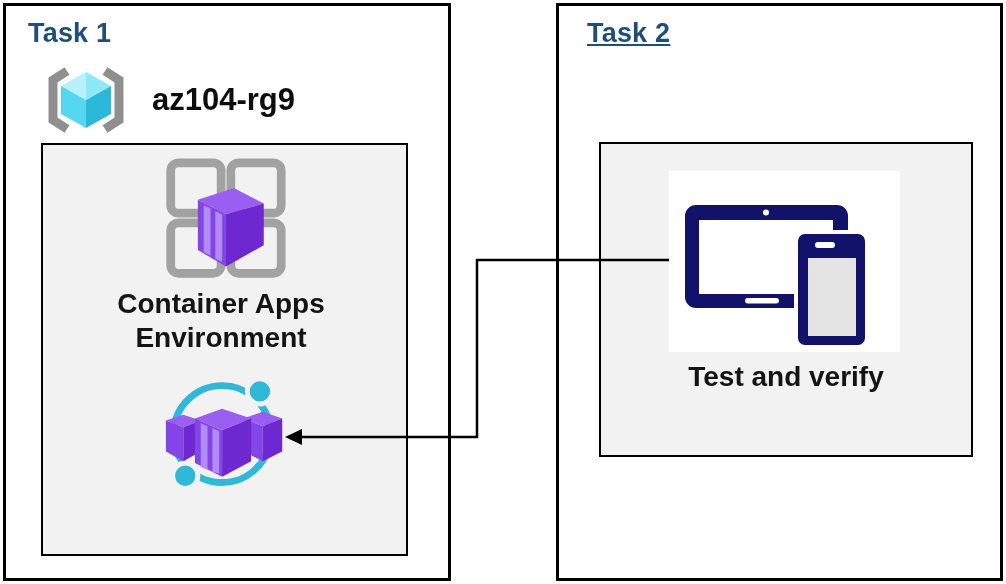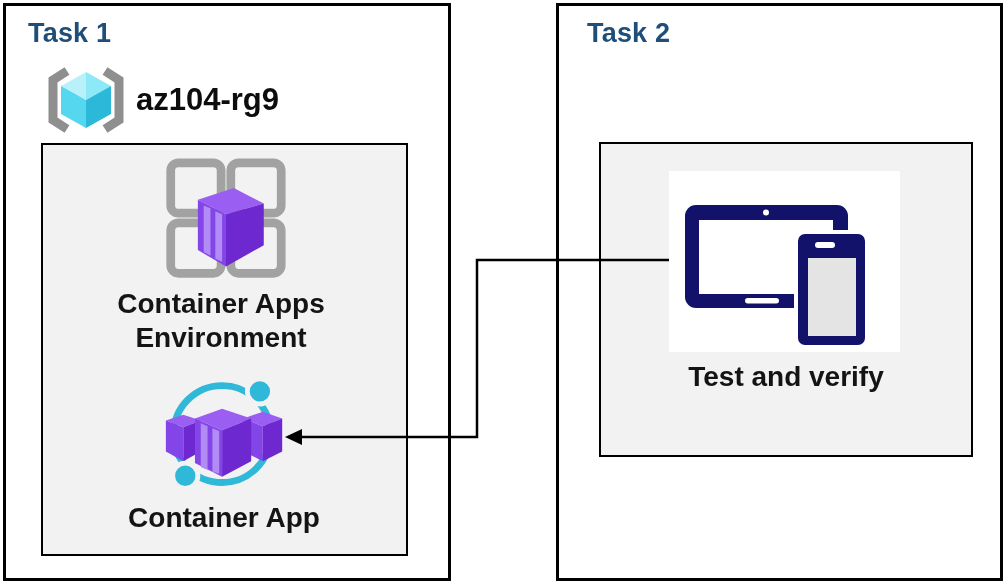--- a/index.html
+++ b/index.html
@@ -11,21 +11,21 @@
     position:absolute;top:3px;height:578px;background:#ffffff;
     border:3px solid var(--panel_border);box-sizing:border-box;
   }
   .panel.task1{left:3px;width:448px;}
   .panel.task2{left:556px;width:447px;}
   .task-title{
     position:absolute;font-size:27px;font-weight:700;color:var(--title_navy);
     white-space:nowrap;letter-spacing:0.2px;
   }
   .rg-row{position:absolute;left:30px;top:58px;display:flex;align-items:center;}
-  .rg-name{font-size:31px;font-weight:700;color:#0d0d0d;}
+  .rg-name{font-size:31px;font-weight:700;color:#0d0d0d;margin-left:16px;}
   .groupbox{
     position:absolute;background:var(--groupbox_bg);
     border:2px solid var(--panel_border);box-sizing:border-box;
   }
   .gb1{left:41px;top:143px;width:367px;height:413px;}
   .gb2{left:599px;top:142px;width:374px;height:315px;}
   .icon-abs{position:absolute;}
   .lbl{
     position:absolute;font-size:28px;font-weight:700;color:var(--label_text);
     text-align:center;line-height:1.22;
@@ -90,24 +90,23 @@
     <polygon points="44,48 72,38 102,48 72,60" fill="var(--purple_light)"></polygon>
     <polygon points="102,48 102,92 72,108 72,60" fill="var(--purple_dark)"></polygon>
     <polygon points="44,48 44,94 72,108 72,60" fill="var(--purple_mid)"></polygon>
     <polygon points="50,53 57,56 57,101 50,98" fill="var(--purple_stripe)"></polygon>
     <polygon points="62,58 69,61 69,105 62,103" fill="var(--purple_stripe)"></polygon>
 
     <circle cx="111" cy="20" r="13" fill="var(--cyan)" stroke="#f2f2f2" stroke-width="5"></circle>
     <circle cx="34" cy="107" r="13" fill="var(--cyan)" stroke="#f2f2f2" stroke-width="5"></circle>
   </svg>
 
-  <div class="lbl app-lbl">Container App</div>
 
   <section class="panel task2">
-    <h2 class="task-title" style="left:28px;top:-10px;">Task 2</h2>
+    <h2 class="task-title" style="left:28px;top:-10px;text-decoration:underline;">Task 2</h2>
   </section>
 
   <div class="groupbox gb2"></div>
 
   <div class="white-card"></div>
 
   <svg class="icon-abs" style="left:684px;top:200px;" width="185" height="150" viewBox="0 0 185 150">
     <rect x="1" y="5" width="163" height="103" rx="11" fill="var(--device_navy)"></rect>
     <rect x="15" y="20" width="134" height="74" fill="#ffffff"></rect>
     <circle cx="82" cy="12.5" r="3" fill="#ffffff"></circle>

